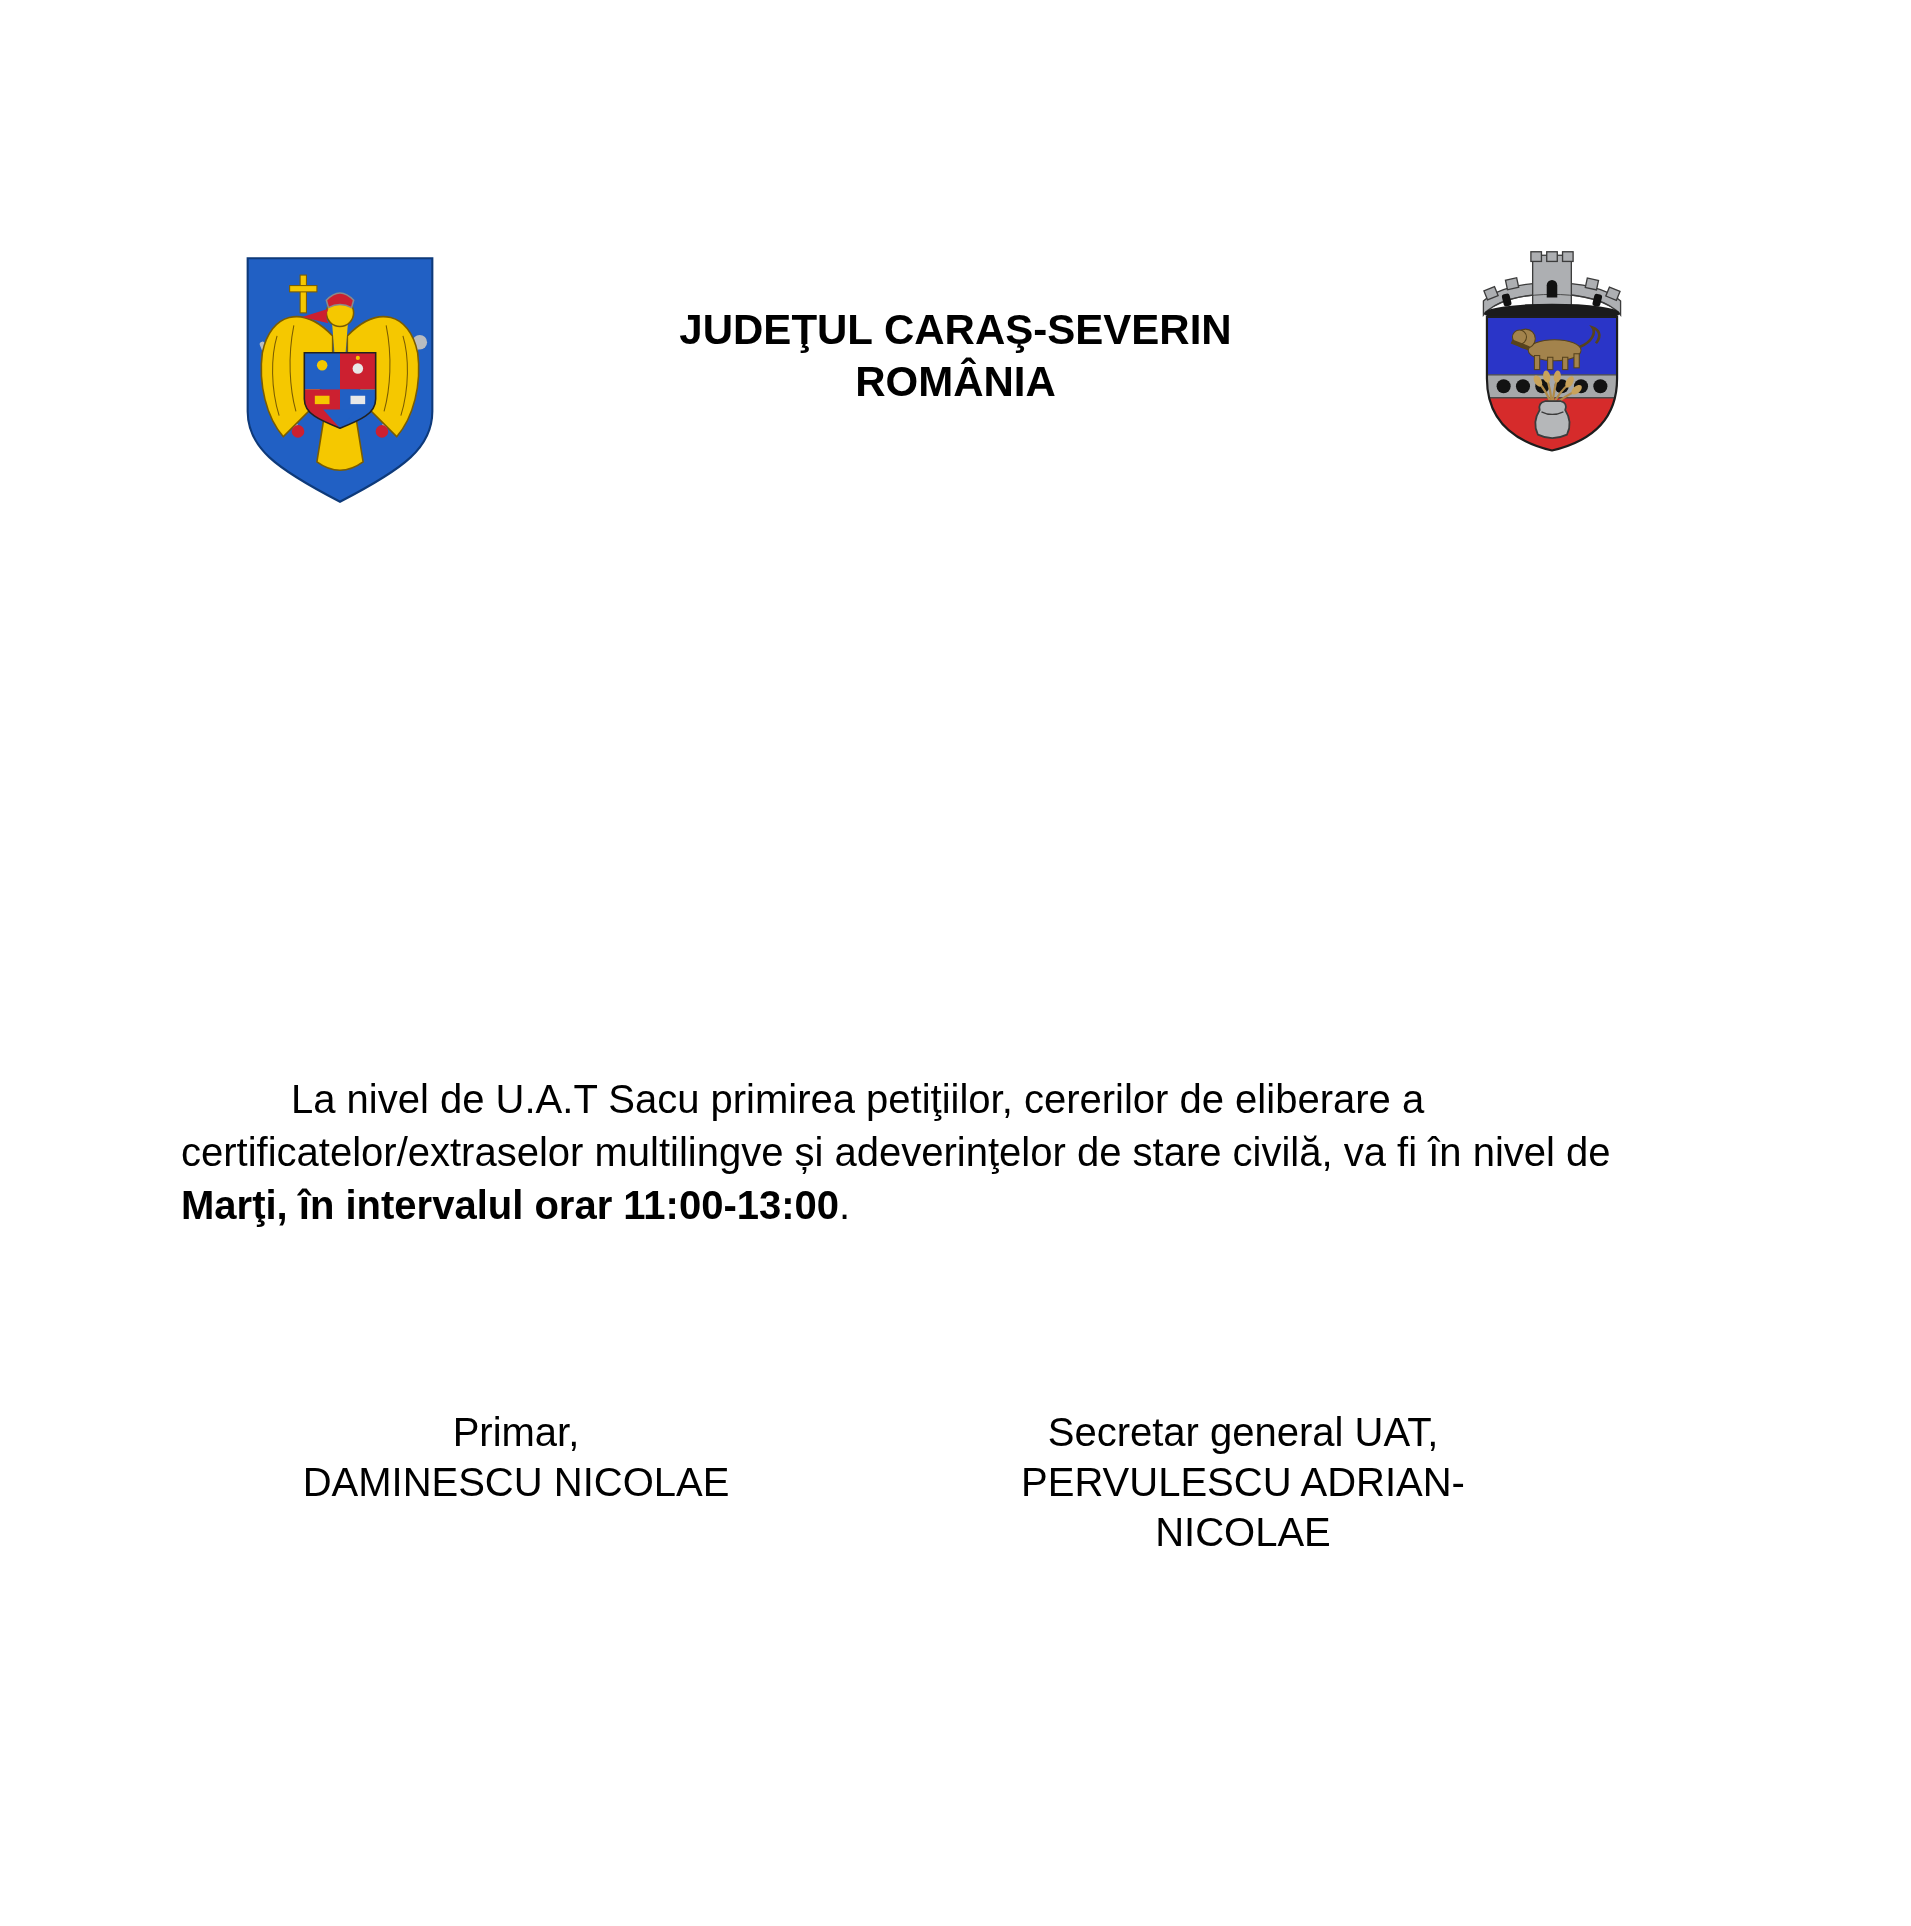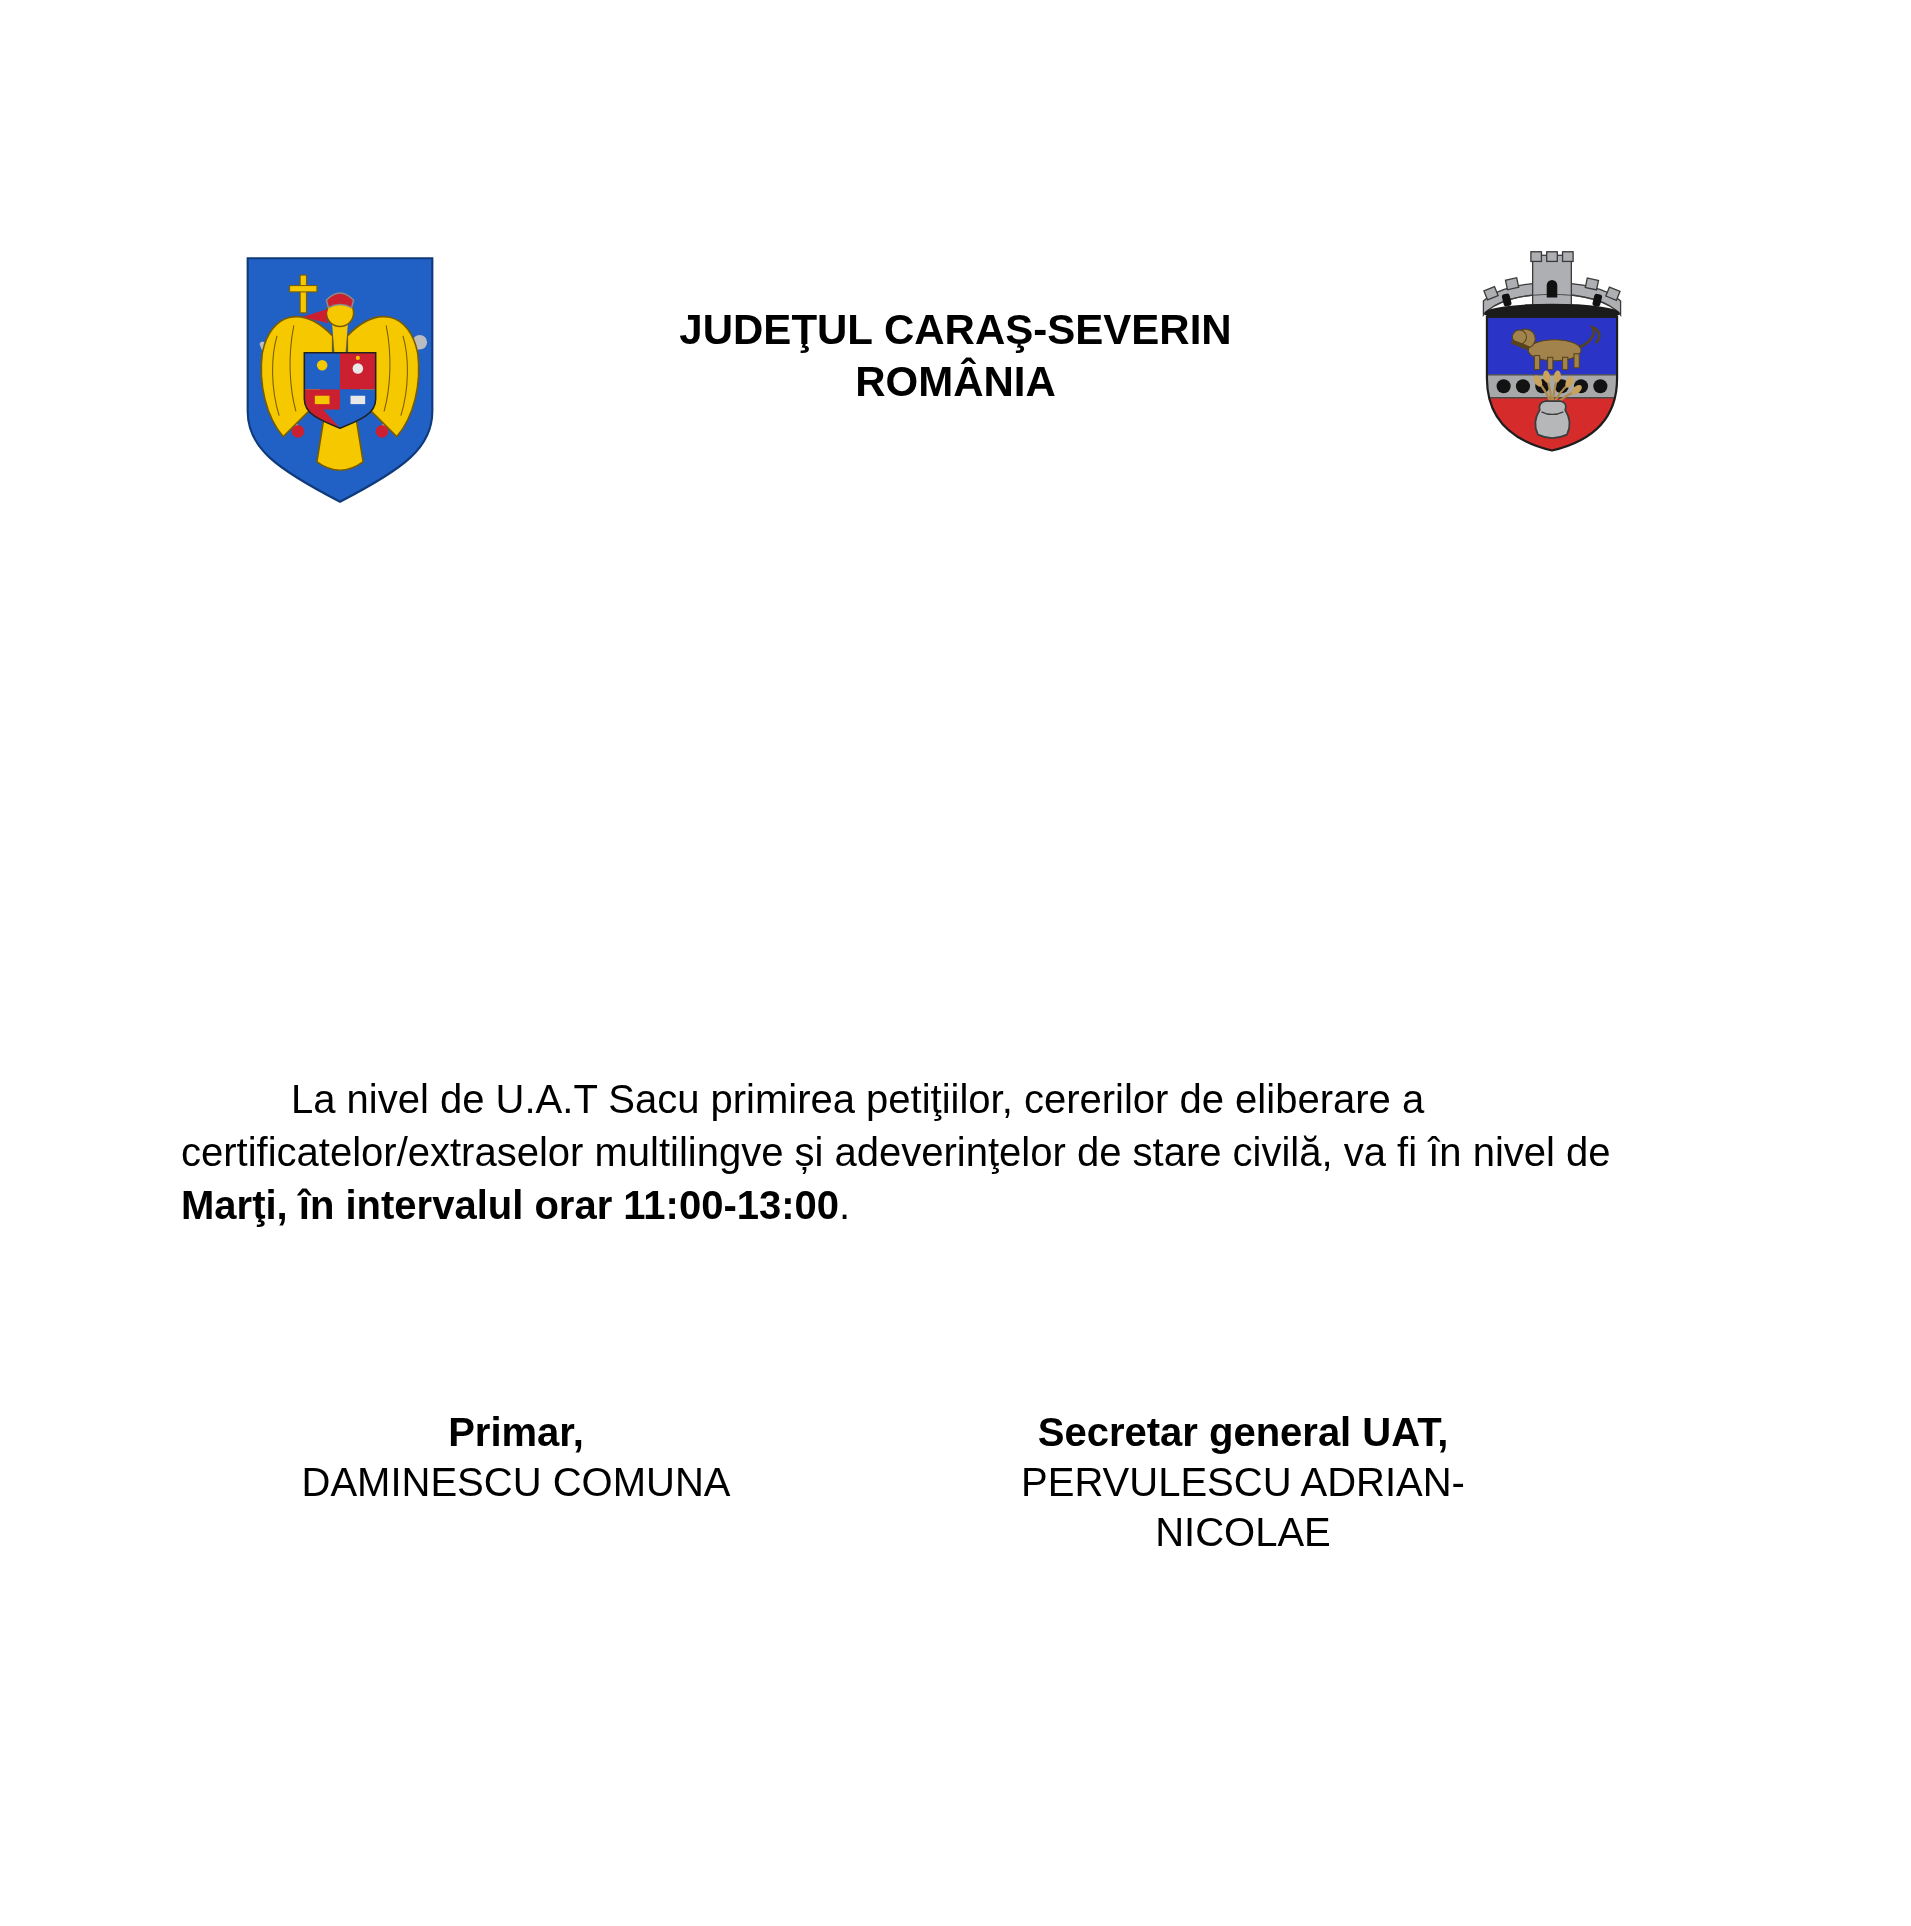--- a/index.html
+++ b/index.html
@@ -27,21 +27,21 @@
     position:absolute;left:181px;top:1033px;width:1599px;
     font-size:40px;line-height:53px;white-space:nowrap;
   }
   .body-text .indent{padding-left:110px;margin-top:40px;}
   .bold{font-weight:700;}
   
   .sig{
     position:absolute;top:1407px;width:578px;text-align:center;
     font-size:40px;line-height:50px;
   }
-  .sig .sig-title{font-weight:700;}
+  .sig .sig-title{font-weight:400;}
   .sig-left{left:227px;}
   .sig-right{left:954px;}
 </style>
 </head>
 <body>
 
 <div class="page">
 
   <div class="emblem emblem-left">
     <svg viewBox="0 0 200 244">
@@ -164,21 +164,21 @@
   </div>
 
   <div class="body-text">
     <div class="indent">La nivel de U.A.T Sacu primirea petiţiilor, cererilor de eliberare a</div>
     <div>certificatelor/extraselor multilingve și adeverinţelor de stare civilă, va fi în nivel de</div>
     <div><span class="bold">Marţi, în intervalul orar 11:00-13:00</span><span>.</span></div>
   </div>
 
   <div class="sig sig-left">
     <div class="sig-title">Primar,</div>
-    <div>DAMINESCU COMUNA</div>
+    <div>DAMINESCU NICOLAE</div>
   </div>
   <div class="sig sig-right">
     <div class="sig-title">Secretar general UAT,</div>
     <div>PERVULESCU ADRIAN-NICOLAE</div>
   </div>
 
 </div>
 
 
 </body></html>

